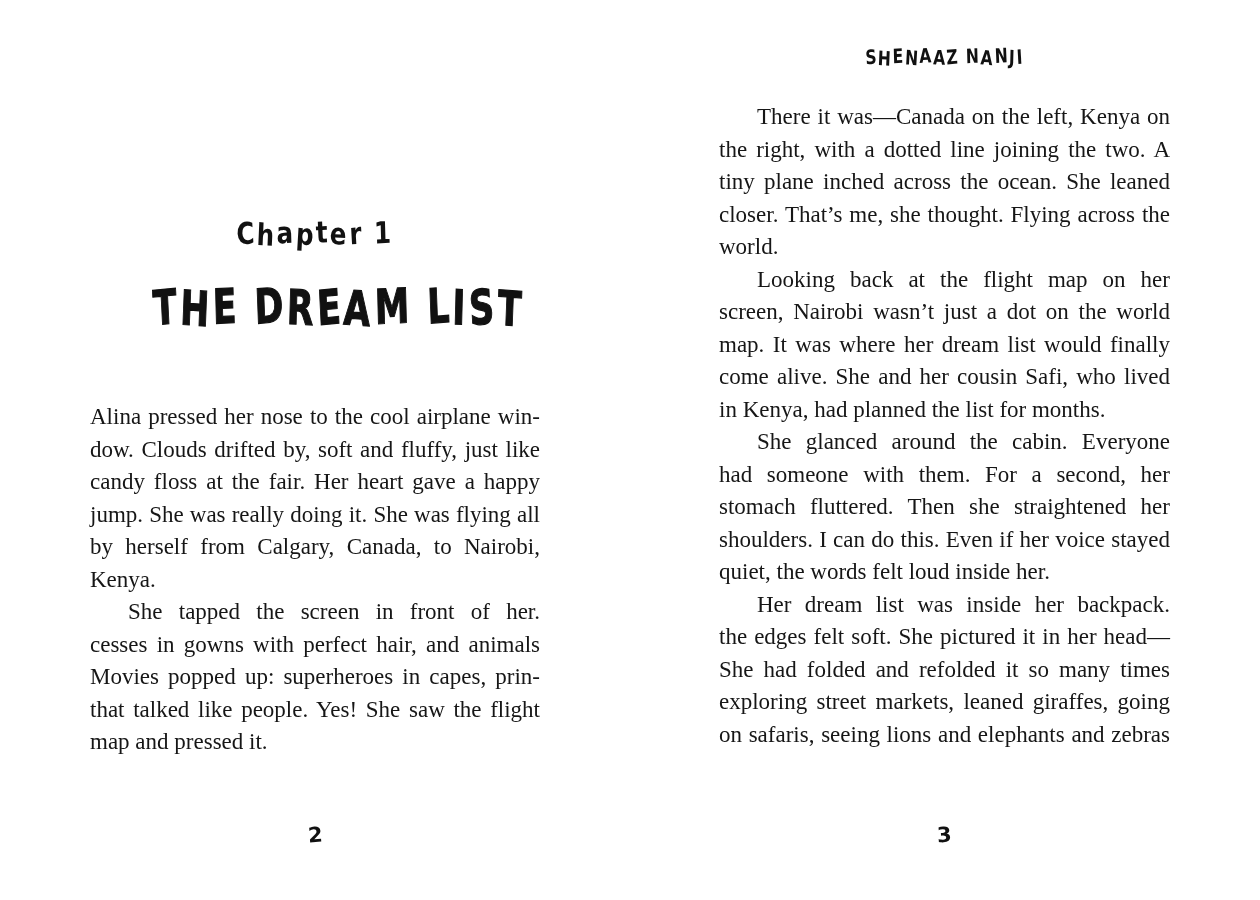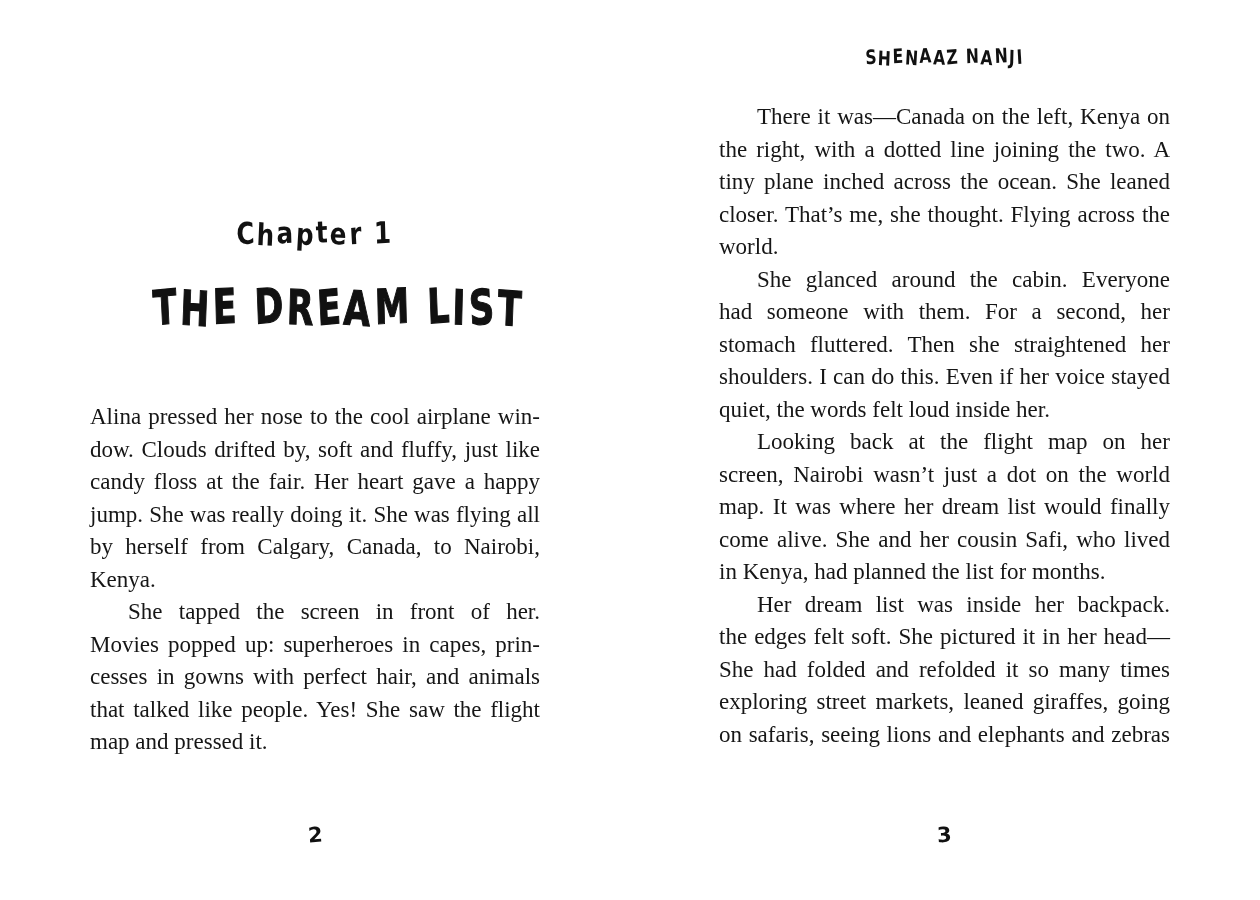--- a/index.html
+++ b/index.html
@@ -111,52 +111,52 @@
       <div class="paragraph">
         <div class="text-line"><span>Alina pressed her nose to the cool airplane win-</span></div>
         <div class="text-line"><span>dow. Clouds drifted by, soft and fluffy, just like</span></div>
         <div class="text-line"><span>candy floss at the fair. Her heart gave a happy</span></div>
         <div class="text-line"><span>jump. She was really doing it. She was flying all</span></div>
         <div class="text-line"><span>by herself from Calgary, Canada, to Nairobi,</span></div>
         <div class="text-line end"><span>Kenya.</span></div>
       </div>
       <div class="paragraph">
         <div class="text-line indent"><span>She tapped the screen in front of her.</span></div>
+        <div class="text-line"><span>cesses in gowns with perfect hair, and animals</span></div>
         <div class="text-line"><span>Movies popped up: superheroes in capes, prin-</span></div>
-        <div class="text-line"><span>cesses in gowns with perfect hair, and animals</span></div>
         <div class="text-line"><span>that talked like people. Yes! She saw the flight</span></div>
         <div class="text-line end"><span>map and pressed it.</span></div>
       </div>
     </div>
   <div class="hand folio"><span class="ch" style="transform: rotate(-4deg) translateY(0px);">2</span></div>
 </div>
 
 <div class="page page-right">
   <div class="hand running-header"><span class="ch" style="transform: rotate(-4deg) translateY(0px);">S</span><span class="ch" style="transform: rotate(3deg) translateY(1.5px);">H</span><span class="ch" style="transform: rotate(-2deg) translateY(-1px);">E</span><span class="ch" style="transform: rotate(4deg) translateY(1px);">N</span><span class="ch" style="transform: rotate(-3deg) translateY(-1.5px);">A</span><span class="ch" style="transform: rotate(2deg) translateY(0.5px);">A</span><span class="ch" style="transform: rotate(-4deg) translateY(0px);">Z</span><span class="sp"></span><span class="ch" style="transform: rotate(-2deg) translateY(-1px);">N</span><span class="ch" style="transform: rotate(4deg) translateY(1px);">A</span><span class="ch" style="transform: rotate(-3deg) translateY(-1.5px);">N</span><span class="ch" style="transform: rotate(2deg) translateY(0.5px);">J</span><span class="ch" style="transform: rotate(-4deg) translateY(0px);">I</span></div>
   <div class="body-text body-right">
       <div class="paragraph">
         <div class="text-line indent"><span>There it was—Canada on the left, Kenya on</span></div>
         <div class="text-line"><span>the right, with a dotted line joining the two. A</span></div>
         <div class="text-line"><span>tiny plane inched across the ocean. She leaned</span></div>
         <div class="text-line"><span>closer. </span><span class="it">That’s me</span><span>, she thought. </span><span class="it">Flying across the</span></div>
         <div class="text-line end"><span class="it">world.</span></div>
       </div>
       <div class="paragraph">
+        <div class="text-line indent"><span>Looking back at the flight map on her</span></div>
+        <div class="text-line"><span>screen, Nairobi wasn’t just a dot on the world</span></div>
+        <div class="text-line"><span>map. It was where her dream list would finally</span></div>
+        <div class="text-line"><span>come alive. She and her cousin Safi, who lived</span></div>
+        <div class="text-line end"><span>in Kenya, had planned the list for months.</span></div>
+      </div>
+      <div class="paragraph">
         <div class="text-line indent"><span>She glanced around the cabin. Everyone</span></div>
         <div class="text-line"><span>had someone with them. For a second, her</span></div>
         <div class="text-line"><span>stomach fluttered. Then she straightened her</span></div>
         <div class="text-line"><span>shoulders. </span><span class="it">I can do this.</span><span> Even if her voice stayed</span></div>
         <div class="text-line end"><span>quiet, the words felt loud inside her.</span></div>
-      </div>
-      <div class="paragraph">
-        <div class="text-line indent"><span>Looking back at the flight map on her</span></div>
-        <div class="text-line"><span>screen, Nairobi wasn’t just a dot on the world</span></div>
-        <div class="text-line"><span>map. It was where her dream list would finally</span></div>
-        <div class="text-line"><span>come alive. She and her cousin Safi, who lived</span></div>
-        <div class="text-line end"><span>in Kenya, had planned the list for months.</span></div>
       </div>
       <div class="paragraph">
         <div class="text-line indent"><span>Her dream list was inside her backpack.</span></div>
         <div class="text-line"><span>the edges felt soft. She pictured it in her head—</span></div>
         <div class="text-line"><span>She had folded and refolded it so many times</span></div>
         <div class="text-line"><span>exploring street markets, leaned giraffes, going</span></div>
         <div class="text-line"><span>on safaris, seeing lions and elephants and zebras</span></div>
       </div>
     </div>
   <div class="hand folio"><span class="ch" style="transform: rotate(-4deg) translateY(0px);">3</span></div>

